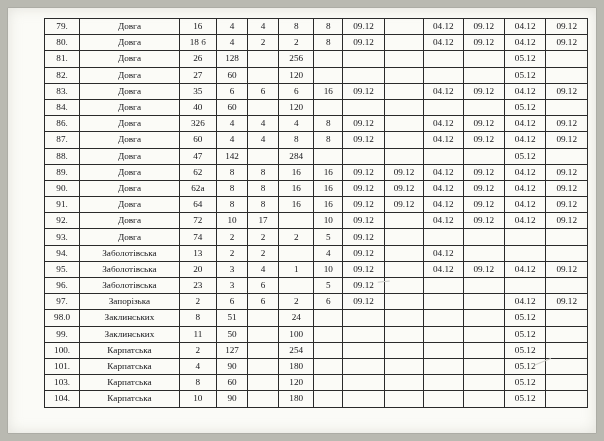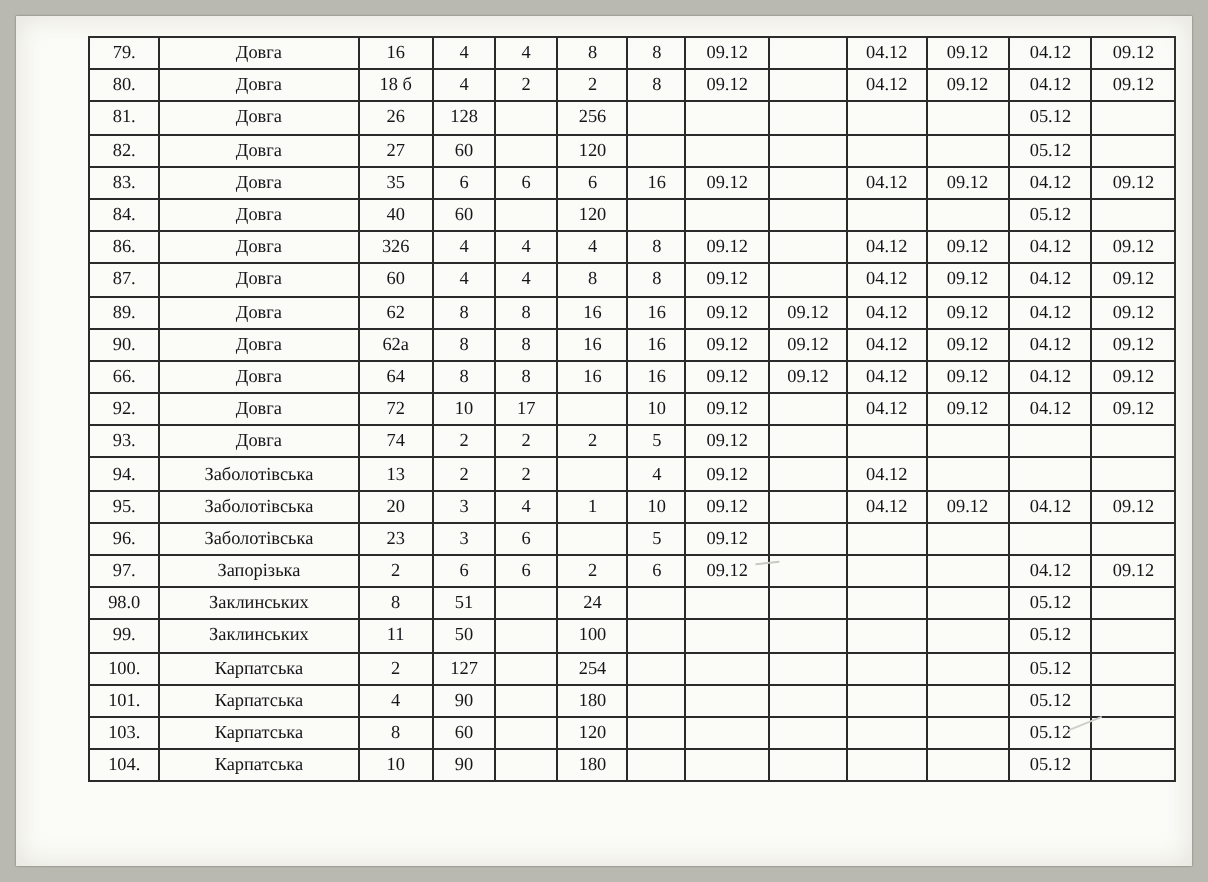--- a/index.html
+++ b/index.html
@@ -231,20 +231,35 @@
             <td>8</td>
             <td>8</td>
             <td>09.12</td>
             <td></td>
             <td>04.12</td>
             <td>09.12</td>
             <td>04.12</td>
             <td>09.12</td>
           </tr>
           <tr>
+            <td class="num">88.</td>
+            <td class="name">Довга</td>
+            <td>47</td>
+            <td>142</td>
+            <td></td>
+            <td>284</td>
+            <td></td>
+            <td></td>
+            <td></td>
+            <td></td>
+            <td></td>
+            <td>05.12</td>
+            <td></td>
+          </tr>
+          <tr>
             <td class="num">89.</td>
             <td class="name">Довга</td>
             <td>62</td>
             <td>8</td>
             <td>8</td>
             <td>16</td>
             <td>16</td>
             <td>09.12</td>
             <td>09.12</td>
             <td>04.12</td>
@@ -261,21 +276,21 @@
             <td>16</td>
             <td>16</td>
             <td>09.12</td>
             <td>09.12</td>
             <td>04.12</td>
             <td>09.12</td>
             <td>04.12</td>
             <td>09.12</td>
           </tr>
           <tr>
-            <td class="num">66.</td>
+            <td class="num">91.</td>
             <td class="name">Довга</td>
             <td>64</td>
             <td>8</td>
             <td>8</td>
             <td>16</td>
             <td>16</td>
             <td>09.12</td>
             <td>09.12</td>
             <td>04.12</td>
             <td>09.12</td>

